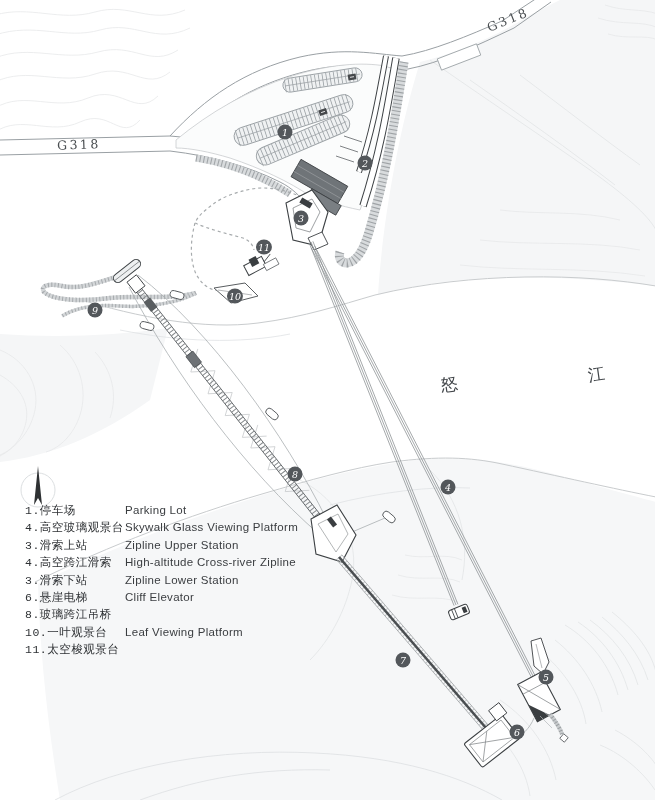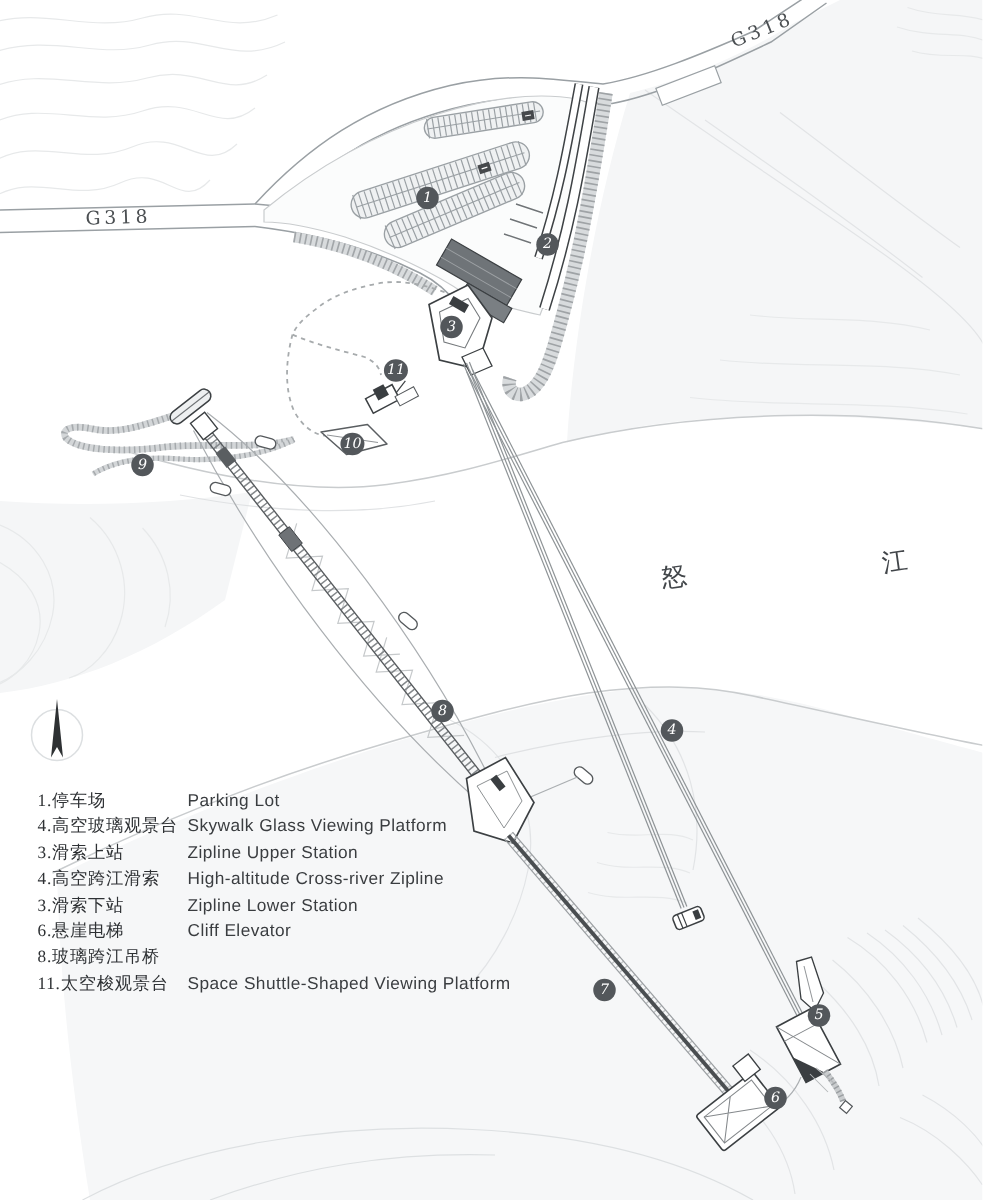--- a/index.html
+++ b/index.html
@@ -13,22 +13,22 @@
   .river-char{position:absolute;font-family:"DejaVu Serif",serif;font-size:17px;
               color:#42464a;transform:rotate(-8deg);}
   .river-char.c1{left:441px;top:373px;}
   .river-char.c2{left:588px;top:363px;}
   .marker{position:absolute;display:flex;align-items:center;justify-content:center;
           min-width:15px;height:15px;padding:0 2px;box-sizing:border-box;border-radius:50%;
           background:#53575b;color:#fff;font:italic 9.5px "DejaVu Serif",serif;
           transform:translate(-50%,-50%);line-height:1;}
   .legend{position:absolute;left:25px;top:503px;}
   .legend-row{display:flex;align-items:baseline;height:17.4px;}
-  .legend-zh{width:100px;font-family:Liberation Serif, serif;font-size:11.5px;
-             color:#2e3134;letter-spacing:.5px;white-space:nowrap;margin-top:23px;}
+  .legend-zh{width:100px;font-family:Liberation Mono, monospace;font-size:11.5px;
+             color:#2e3134;letter-spacing:.5px;white-space:nowrap;}
   .legend-en{font-size:11.5px;color:#3a3d40;letter-spacing:.3px;white-space:nowrap;}
 </style>
 </head>
 <body>
 
 <div class="stage">
 
 <svg width="655" height="800" viewBox="0 0 655 800">
 
   <g>
@@ -313,18 +313,21 @@
         <span class="legend-en">Zipline Lower Station</span>
       </div>
   <div class="legend-row">
         <span class="legend-zh">6.悬崖电梯</span>
         <span class="legend-en">Cliff Elevator</span>
       </div>
   <div class="legend-row">
         <span class="legend-zh">8.玻璃跨江吊桥</span>
       </div>
   <div class="legend-row">
+        <span class="legend-zh">10.一叶观景台</span>
+        <span class="legend-en">Leaf Viewing Platform</span>
+      </div>
+  <div class="legend-row">
         <span class="legend-zh">11.太空梭观景台</span>
-        <span class="legend-en">Space Shuttle-Shaped Viewing Platform</span>
       </div>
 </div>
 
 </div>
 
 </body></html>

